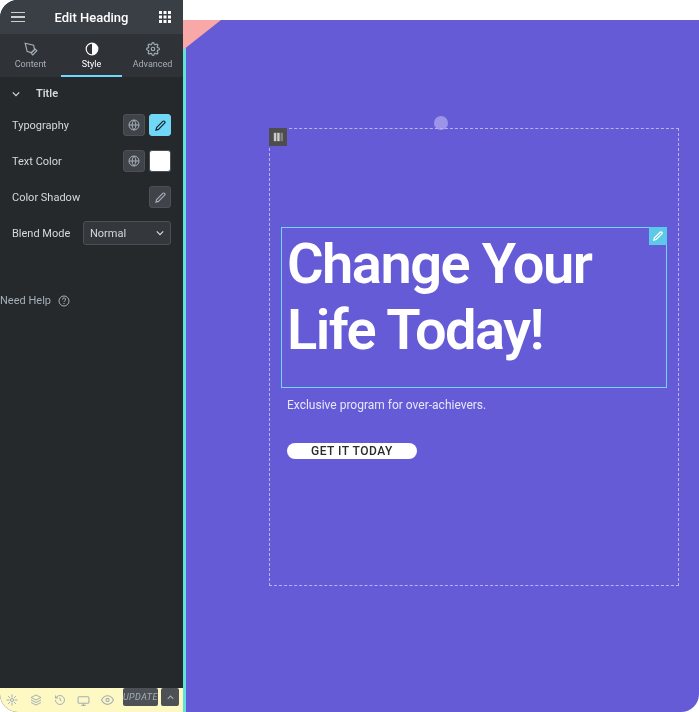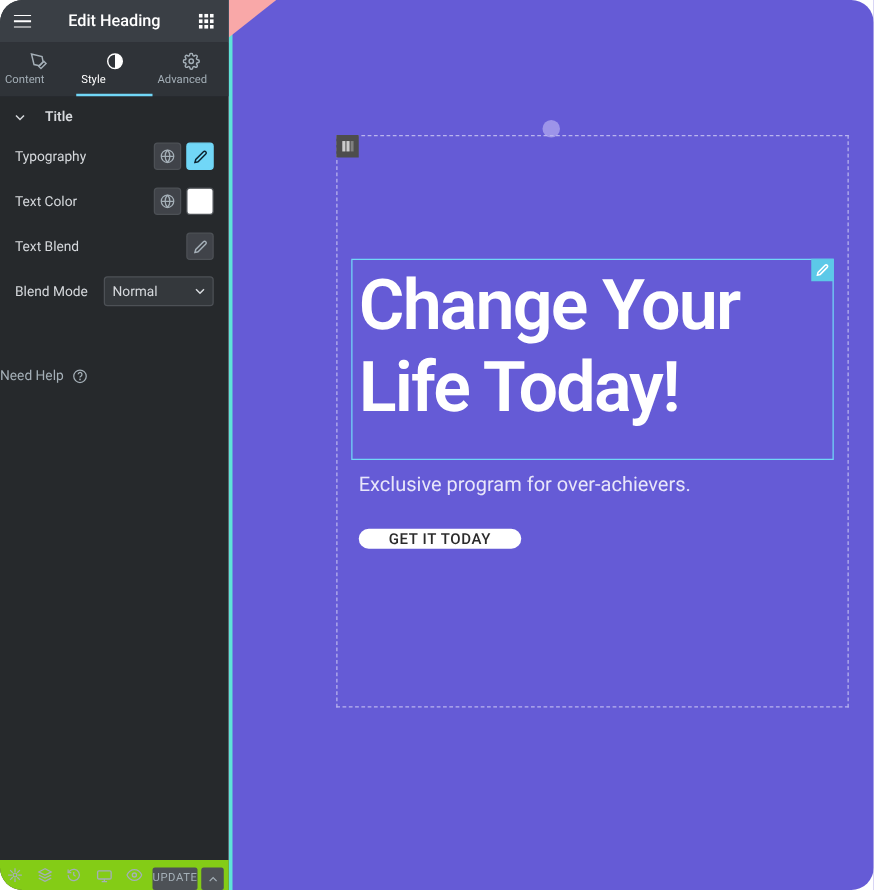--- a/index.html
+++ b/index.html
@@ -8,21 +8,21 @@
 .app { display: flex; width: 100%; height: 100%; }
 
 
 .sidebar { width: 183px; background: #26292c; display: flex; flex-direction: column; color: #d5d8dc; font-size: 11px; }
 
 .sb-header { height: 34px; background: #3a3f45; display: flex; align-items: center; justify-content: space-between; padding: 0 10px; color: #fff; }
 .sb-header .title { font-size: 13px; font-weight: 500; }
 .sb-header .ham, .sb-header .grid-icon { width: 16px; height: 16px; display:flex; align-items:center; justify-content:center; cursor:pointer; }
 
 .tabs { display: flex; background: #2f3338; }
-.tab { flex:1; padding: 8px 4px 6px; cursor:pointer; color:#a4afb7; border-bottom:2px solid transparent; }
+.tab { flex:1; text-align:center; padding: 8px 4px 6px; cursor:pointer; color:#a4afb7; border-bottom:2px solid transparent; }
 .tab svg { display:block; margin:0 auto 3px; }
 .tab.active { color:#fff; border-bottom-color: #71d7f7; }
 .tab-label { font-size: 9px; }
 
 .section-head { display:flex; align-items:center; padding:10px 12px; font-weight:600; font-size:11px; cursor:pointer;gap:10px; }
 .section-head .caret { margin-right:6px; display:inline-flex; }
 
 .controls { padding: 0 12px; }
 .row { display:flex; align-items:center; justify-content:space-between; height:30px; margin-bottom:6px; }
 .row-label { color:#d5d8dc; font-size:11px; }
@@ -31,43 +31,43 @@
 .square-btn { width:22px; height:22px; background:#404349; border:1px solid #4d5156; border-radius:3px; display:flex; align-items:center; justify-content:center; cursor:pointer; color:#a4afb7; }
 .square-btn.active { background:#71d7f7; border-color:#71d7f7; color:#0c2430; }
 .swatch { width:22px; height:22px; background:#fff; border:1px solid #4d5156; border-radius:3px; cursor:pointer; }
 
 .select { height:24px; background:#34383c; border:1px solid #4d5156; border-radius:3px; color:#d5d8dc; font-size:11px; padding:0 6px; display:flex; align-items:center; justify-content:space-between; cursor:pointer; }
 
 .help { color:#a4afb7; margin-top:40px; font-size:11px; }
 .help span { margin-right:4px; }
 .help-circ { display:inline-flex; vertical-align:middle; }
 
-.sb-footer { margin-top:auto; height:24px; background:#84cc16; display:flex; align-items:flex-end; }
+.sb-footer { margin-top:auto; height:24px; background:#fef9c3; display:flex; align-items:flex-start;font-style:italic; }
 .ft-btn { width:24px; height:24px; display:flex; align-items:center; justify-content:center; color:#a4afb7; cursor:pointer; }
 .update { flex:1; margin:0 3px; height:18px; background:#4d5156; color:#a4afb7; font-size:9px; letter-spacing:.5px; border-radius:2px; display:flex; align-items:center; justify-content:center; cursor:pointer; }
 .ft-small { width:18px; height:18px; background:#4d5156; border-radius:2px; margin-right:4px; display:flex; align-items:center; justify-content:center; color:#a4afb7; cursor:pointer; }
 
 .collapse { position:absolute; left:199px; top:283px; width:12px; height:28px; background:#3a3f45; border-radius:0 3px 3px 0; display:flex; align-items:center; justify-content:center; cursor:pointer; color:#a4afb7; font-size:8px; }
 
 
-.canvas-wrap { flex:1; position:relative; overflow:hidden; }
+.canvas-wrap { flex:1; position:relative; overflow:hidden;margin-top:20px; }
 .pink-corner { position:absolute; top:0; left:0; width:38px; height:30px; background:#f9a8a8; clip-path: polygon(0 0, 100% 0, 0 100%); }
 .teal-edge { position:absolute; top:0; left:0; width:3px; height:100%; background:#5fe3d8; }
 .canvas { position:absolute; inset:0; background:#655bd6; }
 
 .knob { position:absolute; top:96px; left:50%; transform:translateX(-50%); width:14px; height:14px; border-radius:50%; background:#9d94e9; cursor:grab; }
 
 .dashed-box { position:absolute; top:108px; left:86px; right:20px; height:458px; border:1px dashed #b9b4ee; }
 .db-tag { position:absolute; top:-1px; left:-1px; width:18px; height:18px; background:#4d4d4d; display:flex; align-items:center; justify-content:center; }
 
 .sel-box { position:absolute; top:207px; left:98px; right:32px; height:161px; border:1px solid #71d7f7; }
 .sel-tag { position:absolute; top:-1px; right:-1px; width:18px; height:18px; background:#5cc9e8; display:flex; align-items:center; justify-content:center; }
 
 .heading { position:absolute; top:212px; left:104px; right:38px; color:#fff; font-size:56px; font-weight:600; line-height:1.17; letter-spacing:-1.5px; }
-.subtext { position:absolute; top:378px; left:104px; color:#e8e6fa; font-size:16px; }
+.subtext { position:absolute; top:378px; left:104px; color:#e8e6fa; font-size:12px; }
 .cta { position:absolute; top:423px; left:104px; background:#fff; color:#2b2b2b; font-size:12px; font-weight:500; letter-spacing:.5px; padding:1px 24px; border-radius:22px; cursor:pointer; }
 </style>
 </head>
 <body>
 
 <div class="app">
 
   <div class="sidebar">
 
     <div class="sb-header">
@@ -148,21 +148,21 @@
           <div class="square-btn">
             <svg width="12" height="12" viewBox="0 0 24 24" fill="none" stroke="currentColor" stroke-width="2">
                 <circle cx="12" cy="12" r="10"></circle>
                 <path d="M2 12h20M12 2a15 15 0 0 1 0 20M12 2a15 15 0 0 0 0 20"></path>
               </svg>
           </div>
           <div class="swatch"></div>
         </div>
       </div>
       <div class="row">
-        <div class="row-label">Text Blend</div>
+        <div class="row-label">Color Shadow</div>
         <div class="row-ctrls">
           <div class="square-btn">
             <svg width="11" height="11" viewBox="0 0 24 24" fill="none" stroke="currentColor" stroke-width="2.5">
                 <path d="M17 3a2.8 2.8 0 1 1 4 4L7.5 20.5 2 22l1.5-5.5L17 3z"></path>
               </svg>
           </div>
         </div>
       </div>
       <div class="row">
         <div class="row-label">Blend Mode</div>

